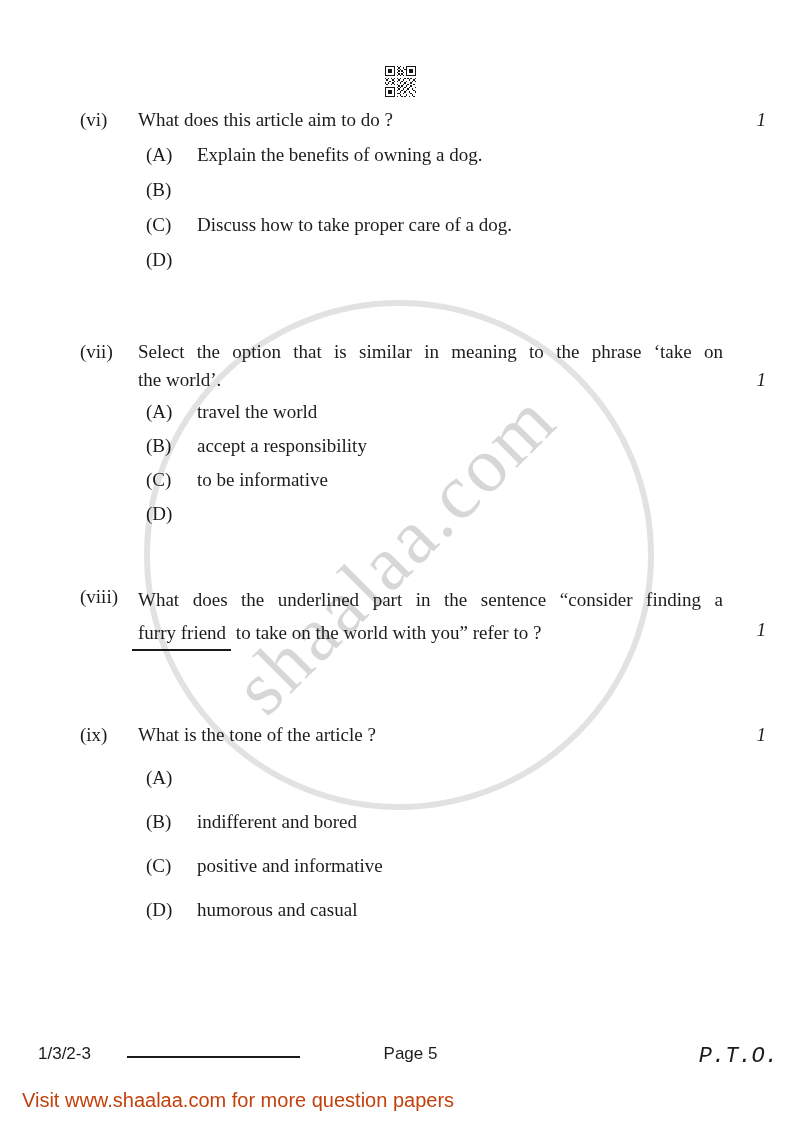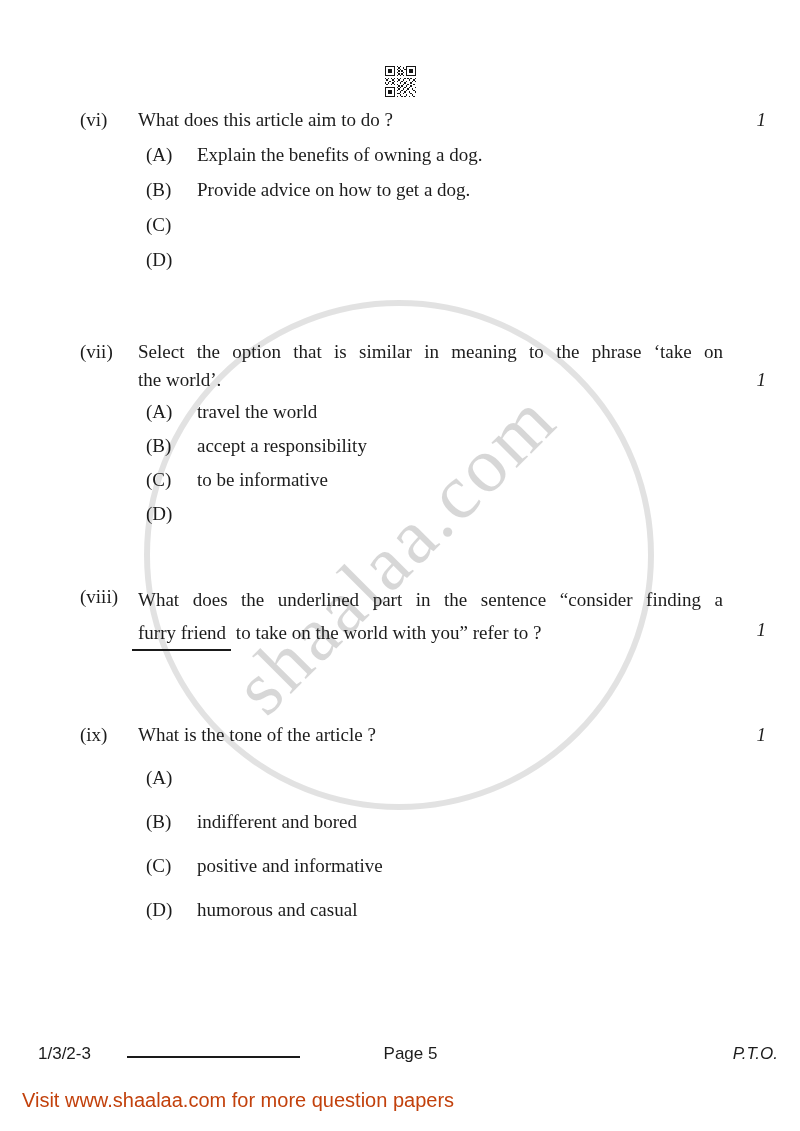--- a/index.html
+++ b/index.html
@@ -70,21 +70,21 @@
     width:173px; height:2px; background:#1a1a1a;
   }
   .footer-page {
     position:absolute; left:0; right:0; top:1044px;
     text-align:center;
     font-family:"Liberation Sans", sans-serif; font-size:17px;padding-left:21px;
   }
   .footer-pto {
     position:absolute; right:22px; top:1044px;
     font-style:italic;
-    font-family:Liberation Sans, sans-serif; font-size:17px;
+    font-family:Liberation Mono, monospace; font-size:22px;
   }
   .banner {
     position:absolute; left:22px; top:1089px;
     font-family:"Liberation Sans", sans-serif; font-size:20px;
     color:#c2410c;
   }
 </style>
 </head>
 <body>
 
@@ -118,24 +118,24 @@
     <span class="marks" style="top:0">1</span>
     <div class="qbody">
       <span class="qline">What does this article aim to do ?</span>
       <div class="options opts-vi">
         <div class="opt">
           <span class="letter">(A)</span>
           <span class="otext">Explain the benefits of owning a dog.</span>
         </div>
         <div class="opt">
           <span class="letter">(B)</span>
-          <span class="otext">Provide advice on how to get a dog.</span>
         </div>
         <div class="opt">
           <span class="letter">(C)</span>
+          <span class="otext">Discuss how to take proper care of a dog.</span>
         </div>
         <div class="opt">
           <span class="letter">(D)</span>
         </div>
       </div>
     </div>
   </section>
 
   <section class="question" style="top:338px">
     <span class="qnum">(vii)</span>

